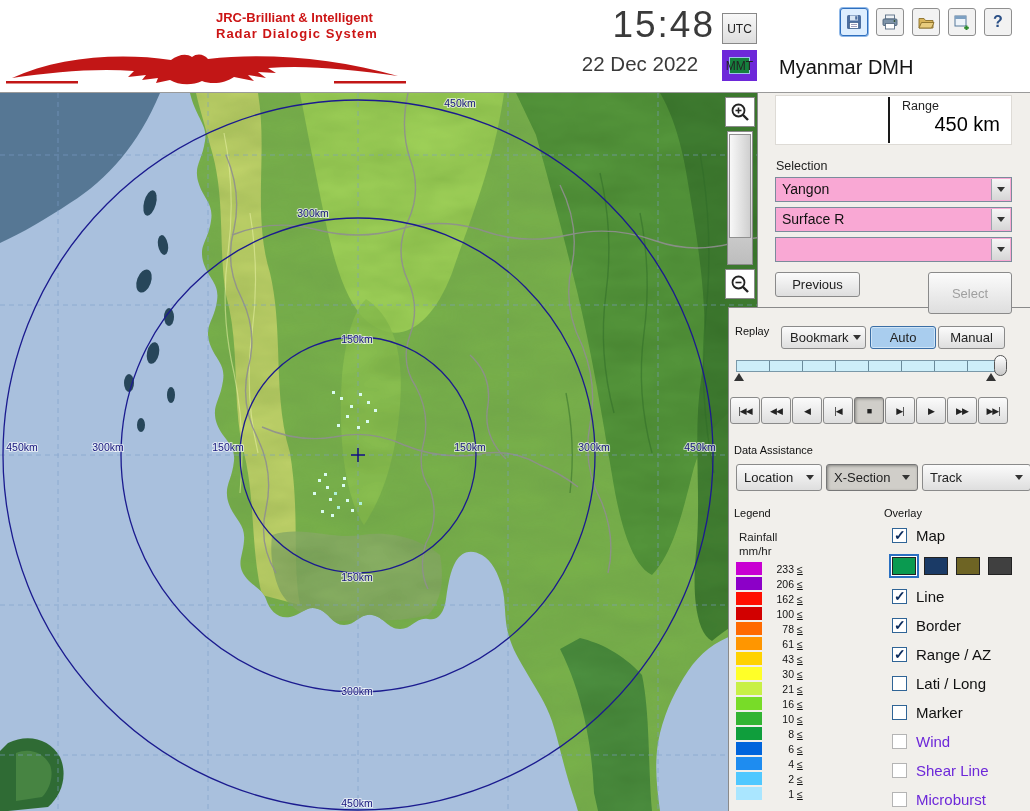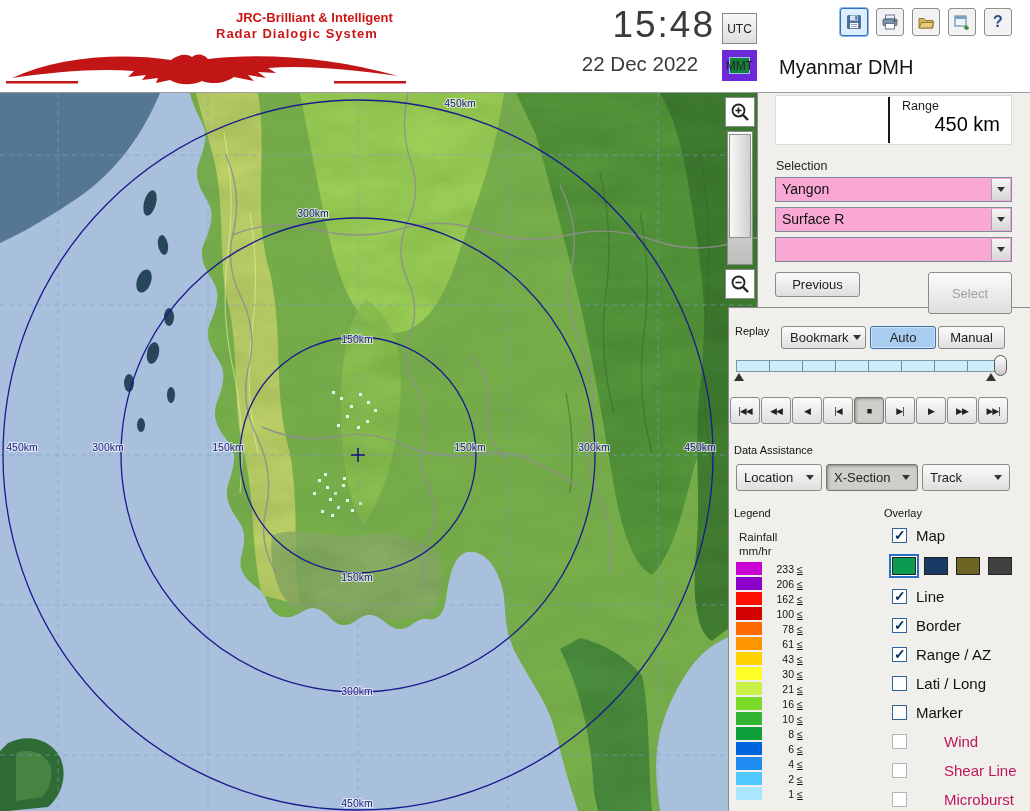--- a/index.html
+++ b/index.html
@@ -6,21 +6,21 @@
   body { width:1030px; height:811px; overflow:hidden; background:#dcdcdc;
          font-family:"Liberation Sans", sans-serif; }
   .app { position:relative; width:1030px; height:811px; background:#f1efeb; overflow:hidden; }
 
   
   .topbar { position:absolute; left:0; top:0; width:1030px; height:93px; background:#ffffff;
             border-bottom:1px solid #9a9a9a; z-index:5; }
   .logo-title { position:absolute; left:10px; top:2px; font-family:"DejaVu Serif", serif;
                 font-weight:bold; font-size:44px; color:#b61212; letter-spacing:1px; }
   .logo-sub { position:absolute; left:216px; font-weight:bold; font-size:13px; color:#cc1515; }
-  .s1 { top:10px;margin-left:20px; } .s2 { top:26px; letter-spacing:1px; }
+  .s1 { top:10px; } .s2 { top:26px; letter-spacing:1px; }
   .eagle { position:absolute; left:6px; top:52px; }
   .warnbox { position:absolute; left:483px; top:11px; width:77px; height:60px; background:#fdfdfd;
              border:1px solid #d2d2d2; display:flex; align-items:center; justify-content:center;
              color:#909090; font-size:15px; }
   .clock-time { position:absolute; left:570px; top:4px; width:145px; text-align:right;
                 font-size:37px; color:#3a3a3a; letter-spacing:2px; }
   .clock-date { position:absolute; left:560px; top:52px; width:160px; text-align:center;
                 font-size:20.5px; color:#3a3a3a; }
   .tzbtn { position:absolute; left:722px; width:35px; height:31px; font-size:12px; color:#222;
            background:linear-gradient(#f8f8f8,#dddddd); border:1px solid #888;
@@ -93,21 +93,21 @@
   .legop { font-size:10.5px; color:#111; margin-left:3px; text-decoration:underline; }
 
   .ovcol { left:892px; top:527px; width:135px; display:flex; flex-direction:column; gap:13px; }
   .ovrow { display:flex; align-items:center; height:16px; }
   .cb { width:15px; height:15px; background:#fff; border:1px solid #2f6496; margin-right:9px;
         position:relative; flex:none; }
   .cb.on::after { content:"✓"; position:absolute; left:1px; top:-2px; font-size:14px;
                   font-weight:bold; color:#0d2d5e; }
   .ovrow.dis .cb { border-color:#b4b4b4; }
   .ovlabel { font-size:15px; color:#111; white-space:nowrap; }
-  .ovrow.dis .ovlabel { color:#be185d;margin-left:28px; }
+  .ovrow.dis .ovlabel { color:#6d28d9; }
   .swrow { display:flex; gap:8px; height:19px; align-items:center; }
   .sw { width:24px; height:18px; border:1px solid #222; flex:none; }
   .sw.sel { box-shadow:0 0 0 1px #ffffff, 0 0 0 3px #2a70c2; }
 </style>
 </head>
 <body>
 
 <div class="app">
 
   <div class="topbar">
@@ -384,21 +384,21 @@
 
   <div class="w lbl2" style="left:734px;top:444px">Data Assistance</div>
   <div class="w btn abtn" style="left:736px;top:464px;width:86px;height:27px">
     <span>Location</span>
     <i class="caret"></i>
   </div>
   <div class="w btn abtn pressed" style="left:826px;top:464px;width:92px;height:27px">
     <span>X-Section</span>
     <i class="caret"></i>
   </div>
-  <div class="w btn abtn" style="left:922px;top:464px;width:88px;height:27px">
+  <div class="w btn abtn" style="left:922px;top:464px;width:109px;height:27px">
     <span>Track</span>
     <i class="caret"></i>
   </div>
 
   <div class="w lbl2" style="left:734px;top:507px">Legend</div>
   <div class="w" style="left:739px;top:531px;font-size:11.5px;color:#222">Rainfall</div>
   <div class="w" style="left:739px;top:545px;font-size:11.5px;color:#222">mm/hr</div>
 
   <div class="w" style="left:736px;top:561px">
     <div class="legrow">

